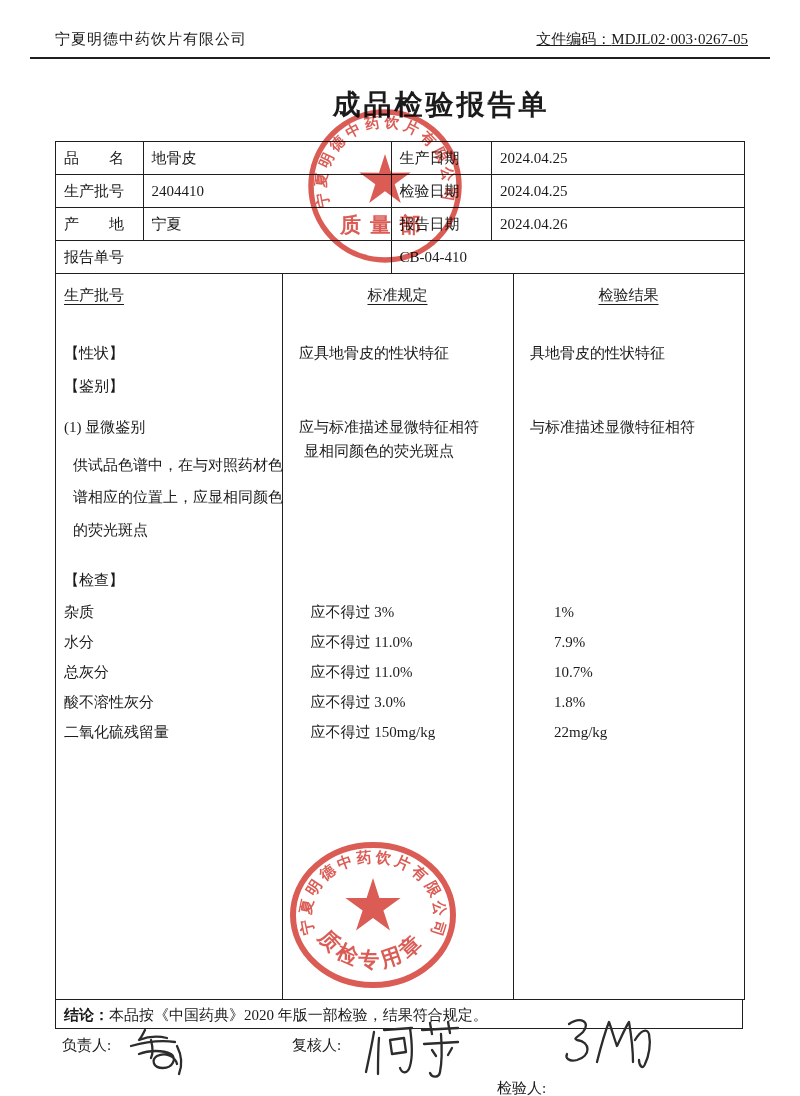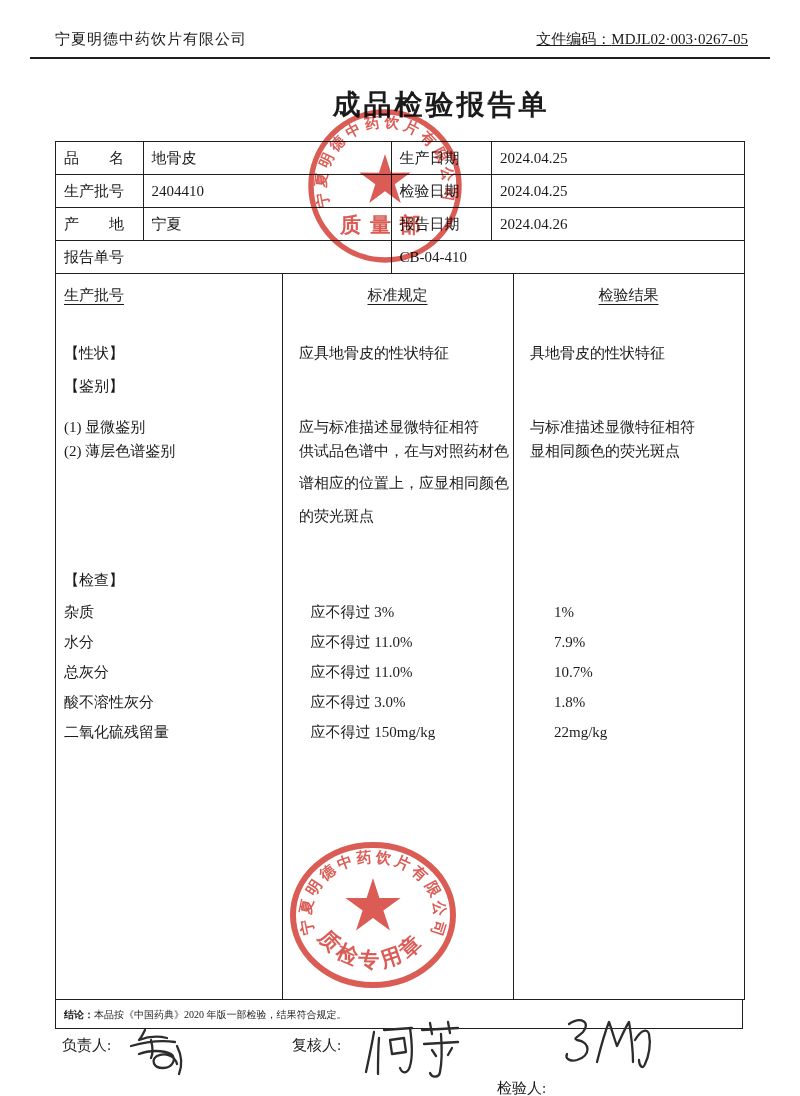--- a/index.html
+++ b/index.html
@@ -29,25 +29,25 @@
   .vline{position:absolute;top:0;bottom:0;width:1px;background:#1f1f1f;}
   .vline.v1{left:226px;} .vline.v2{left:457px;}
   .trow{position:absolute;left:0;width:688px;display:flex;font-size:15px;}
   .cell-i{width:226px;padding-left:8px;box-sizing:border-box;}
   .cell-s{width:231px;padding-left:17px;padding-right:4px;box-sizing:border-box;}
   .cell-r{width:231px;padding-left:17px;box-sizing:border-box;}
   .thead-row{top:0;height:38px;line-height:44px;}
   .thead-row .hd{text-decoration:underline;text-underline-offset:4px;}
   .thead-row .cell-s,.thead-row .cell-r{text-align:center;padding:0;}
   .lh33{line-height:33px;} .lh30{line-height:30px;gap:36px;} .lh34{line-height:34px;}
-  .wrap3{line-height:32.4px;white-space:normal;}
+  .wrap3{line-height:32.4px;white-space:normal;margin-top:14px;}
 
   
   .conclusion{position:absolute;left:55px;top:999px;width:688px;height:30px;
-              border:1px solid #1f1f1f;font-size:10px;line-height:30px;padding-left:8px;
+              border:1px solid #1f1f1f;font-size:15px;line-height:30px;padding-left:8px;
               box-sizing:border-box;}
   .conclusion .lbl{font-weight:bold;}
   .sig-row{position:absolute;left:55px;top:1030px;width:690px;height:62px;font-size:15px;}
   .sig-label{position:absolute;top:6px;white-space:nowrap;}
   .sig-svg{position:absolute;}
   .sig-svg path{fill:none;stroke:#2c2c2c;stroke-width:2.3;stroke-linecap:round;stroke-linejoin:round;}
 
   
   .stamp{position:absolute;mix-blend-mode:multiply;opacity:0.88;pointer-events:none;}
   .stamp text{font-family:"Liberation Serif","DejaVu Serif",serif;font-weight:bold;}
@@ -108,21 +108,20 @@
     <div class="cell-i">【鉴别】</div>
     <div class="cell-s"></div>
     <div class="cell-r"></div>
   </div>
   <div class="trow lh33" style="top:130px;height:32px;margin-top:8px;">
     <div class="cell-i">(1) 显微鉴别</div>
     <div class="cell-s">应与标准描述显微特征相符</div>
     <div class="cell-r">与标准描述显微特征相符</div>
   </div>
   <div class="trow" style="top:162px;height:98px;">
-    <div class="cell-i lh33">(2) 薄层色谱鉴别</div>
     <div class="cell-s wrap3">供试品色谱中，在与对照药材色谱相应的位置上，应显相同颜色的荧光斑点</div>
     <div class="cell-r lh33">显相同颜色的荧光斑点</div>
   </div>
   <div class="trow lh34" style="top:290px;height:34px;">
     <div class="cell-i">【检查】</div>
     <div class="cell-s"></div>
     <div class="cell-r"></div>
   </div>
   <div class="trow lh30" style="top:324px;height:30px;">
     <div class="cell-i">杂质</div>

